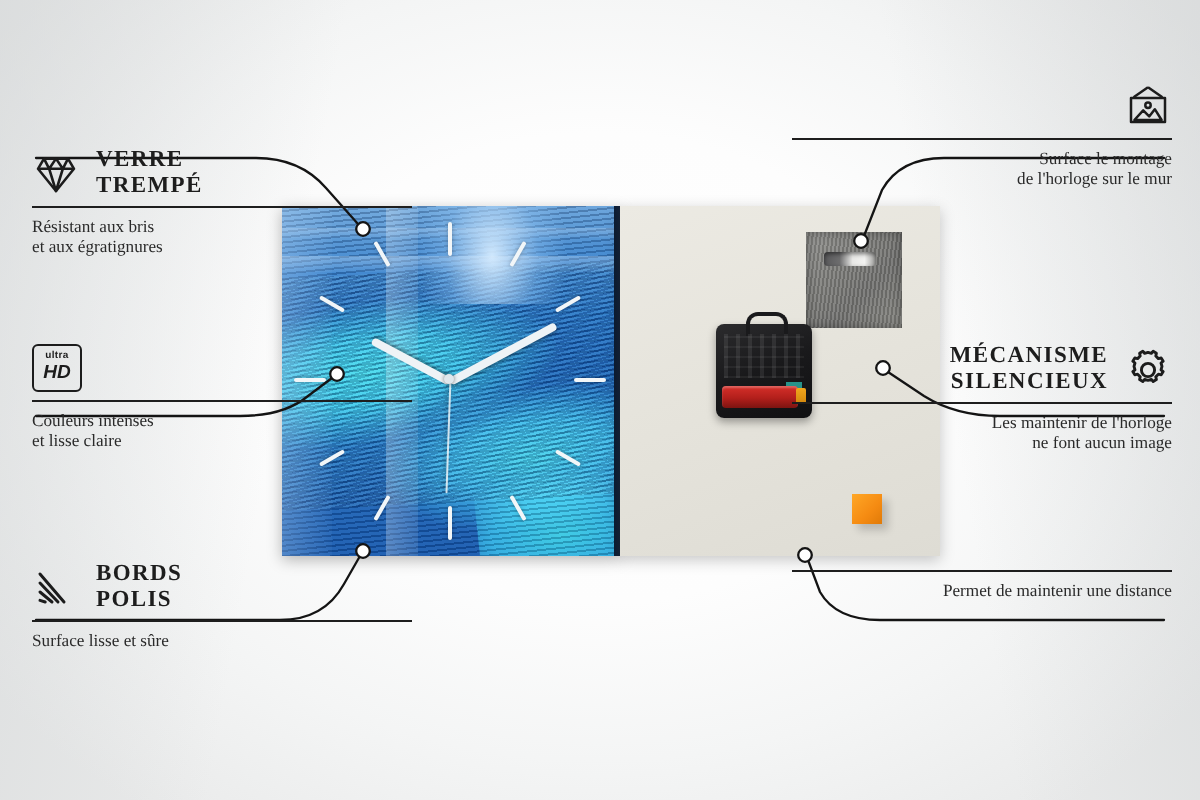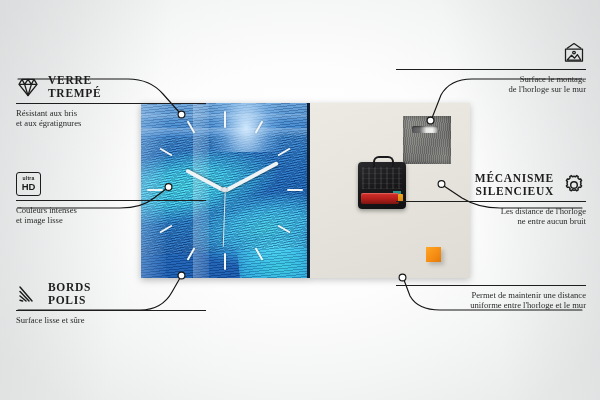--- a/index.html
+++ b/index.html
@@ -165,21 +165,21 @@
   #f4{right:14px;top:41px;}
   #f5{right:14px;top:172px;}
   #f6{right:14px;top:281px;}
   .feat.right{width:190px;}
 
   .hd-box{
     width:23px;height:22px;border:1.4px solid #1c1c1c;border-radius:3px;
     display:flex;flex-direction:column;align-items:center;justify-content:center;line-height:1;
   }
   .hd-box .u{font-size:5px;font-weight:700;letter-spacing:.2px;color:#1c1c1c;font-family:"Liberation Sans",sans-serif;}
-  .hd-box .h{font-size:9.5px;font-weight:700;color:#1c1c1c;font-family:"Liberation Sans",sans-serif;margin-top:1px;}
+  .hd-box .h{font-size:9.5px;font-weight:700;color:#1c1c1c;font-family:"Liberation Sans",sans-serif;margin-top:1px;font-style:italic;}
 </style>
 </head>
 <body>
 
 <div id="stage">
 
   <div class="product">
 
     <div class="panel-front">
       <div class="wave">
@@ -281,21 +281,21 @@
       <span class="ico">
         <span class="hd-box">
           <span class="u">ultra</span>
           <span class="h">HD</span>
         </span>
       </span>
     </div>
     <div class="rule"></div>
     <div class="desc">
       <span>Couleurs intenses</span><br>
-      <span>et image lisse</span>
+      <span>et lisse claire</span>
     </div>
   </div>
 
   <div class="feat" id="f3">
     <div class="head">
       <span class="ico">
         <svg viewBox="0 0 24 24" fill="none" stroke="#1c1c1c" stroke-width="1.5" stroke-linecap="round">
           <path d="M4 5 L16 19"></path>
           <path d="M4 9.5 L13 19"></path>
           <path d="M4 14 L10 19"></path>
@@ -339,26 +339,25 @@
       </span>
       <span class="ico">
         <svg viewBox="0 0 24 24" fill="none" stroke="#1c1c1c" stroke-width="1.45" stroke-linejoin="round">
           <path d="M12 3.2l1.7.5.9-1.1 1.6 1-.3 1.4 1.3 1.3 1.4-.3 1 1.6-1.1.9.5 1.7-.5 1.7 1.1.9-1 1.6-1.4-.3-1.3 1.3.3 1.4-1.6 1-.9-1.1-1.7.5-1.7-.5-.9 1.1-1.6-1 .3-1.4-1.3-1.3-1.4.3-1-1.6 1.1-.9-.5-1.7.5-1.7-1.1-.9 1-1.6 1.4.3 1.3-1.3-.3-1.4 1.6-1 .9 1.1z"></path>
           <circle cx="12" cy="12" r="3.3"></circle>
         </svg>
       </span>
     </div>
     <div class="rule"></div>
     <div class="desc">
-      <span>Les distance de l'horloge</span><br>
-      <span>ne entre aucun bruit</span>
+      <span>Les maintenir de l'horloge</span><br>
+      <span>ne font aucun image</span>
     </div>
   </div>
 
   <div class="feat right" id="f6">
     <div class="rule"></div>
     <div class="desc">
       <span>Permet de maintenir une distance</span><br>
-      <span>uniforme entre l'horloge et le mur</span>
     </div>
   </div>
 
 </div>
 
 </body></html>

